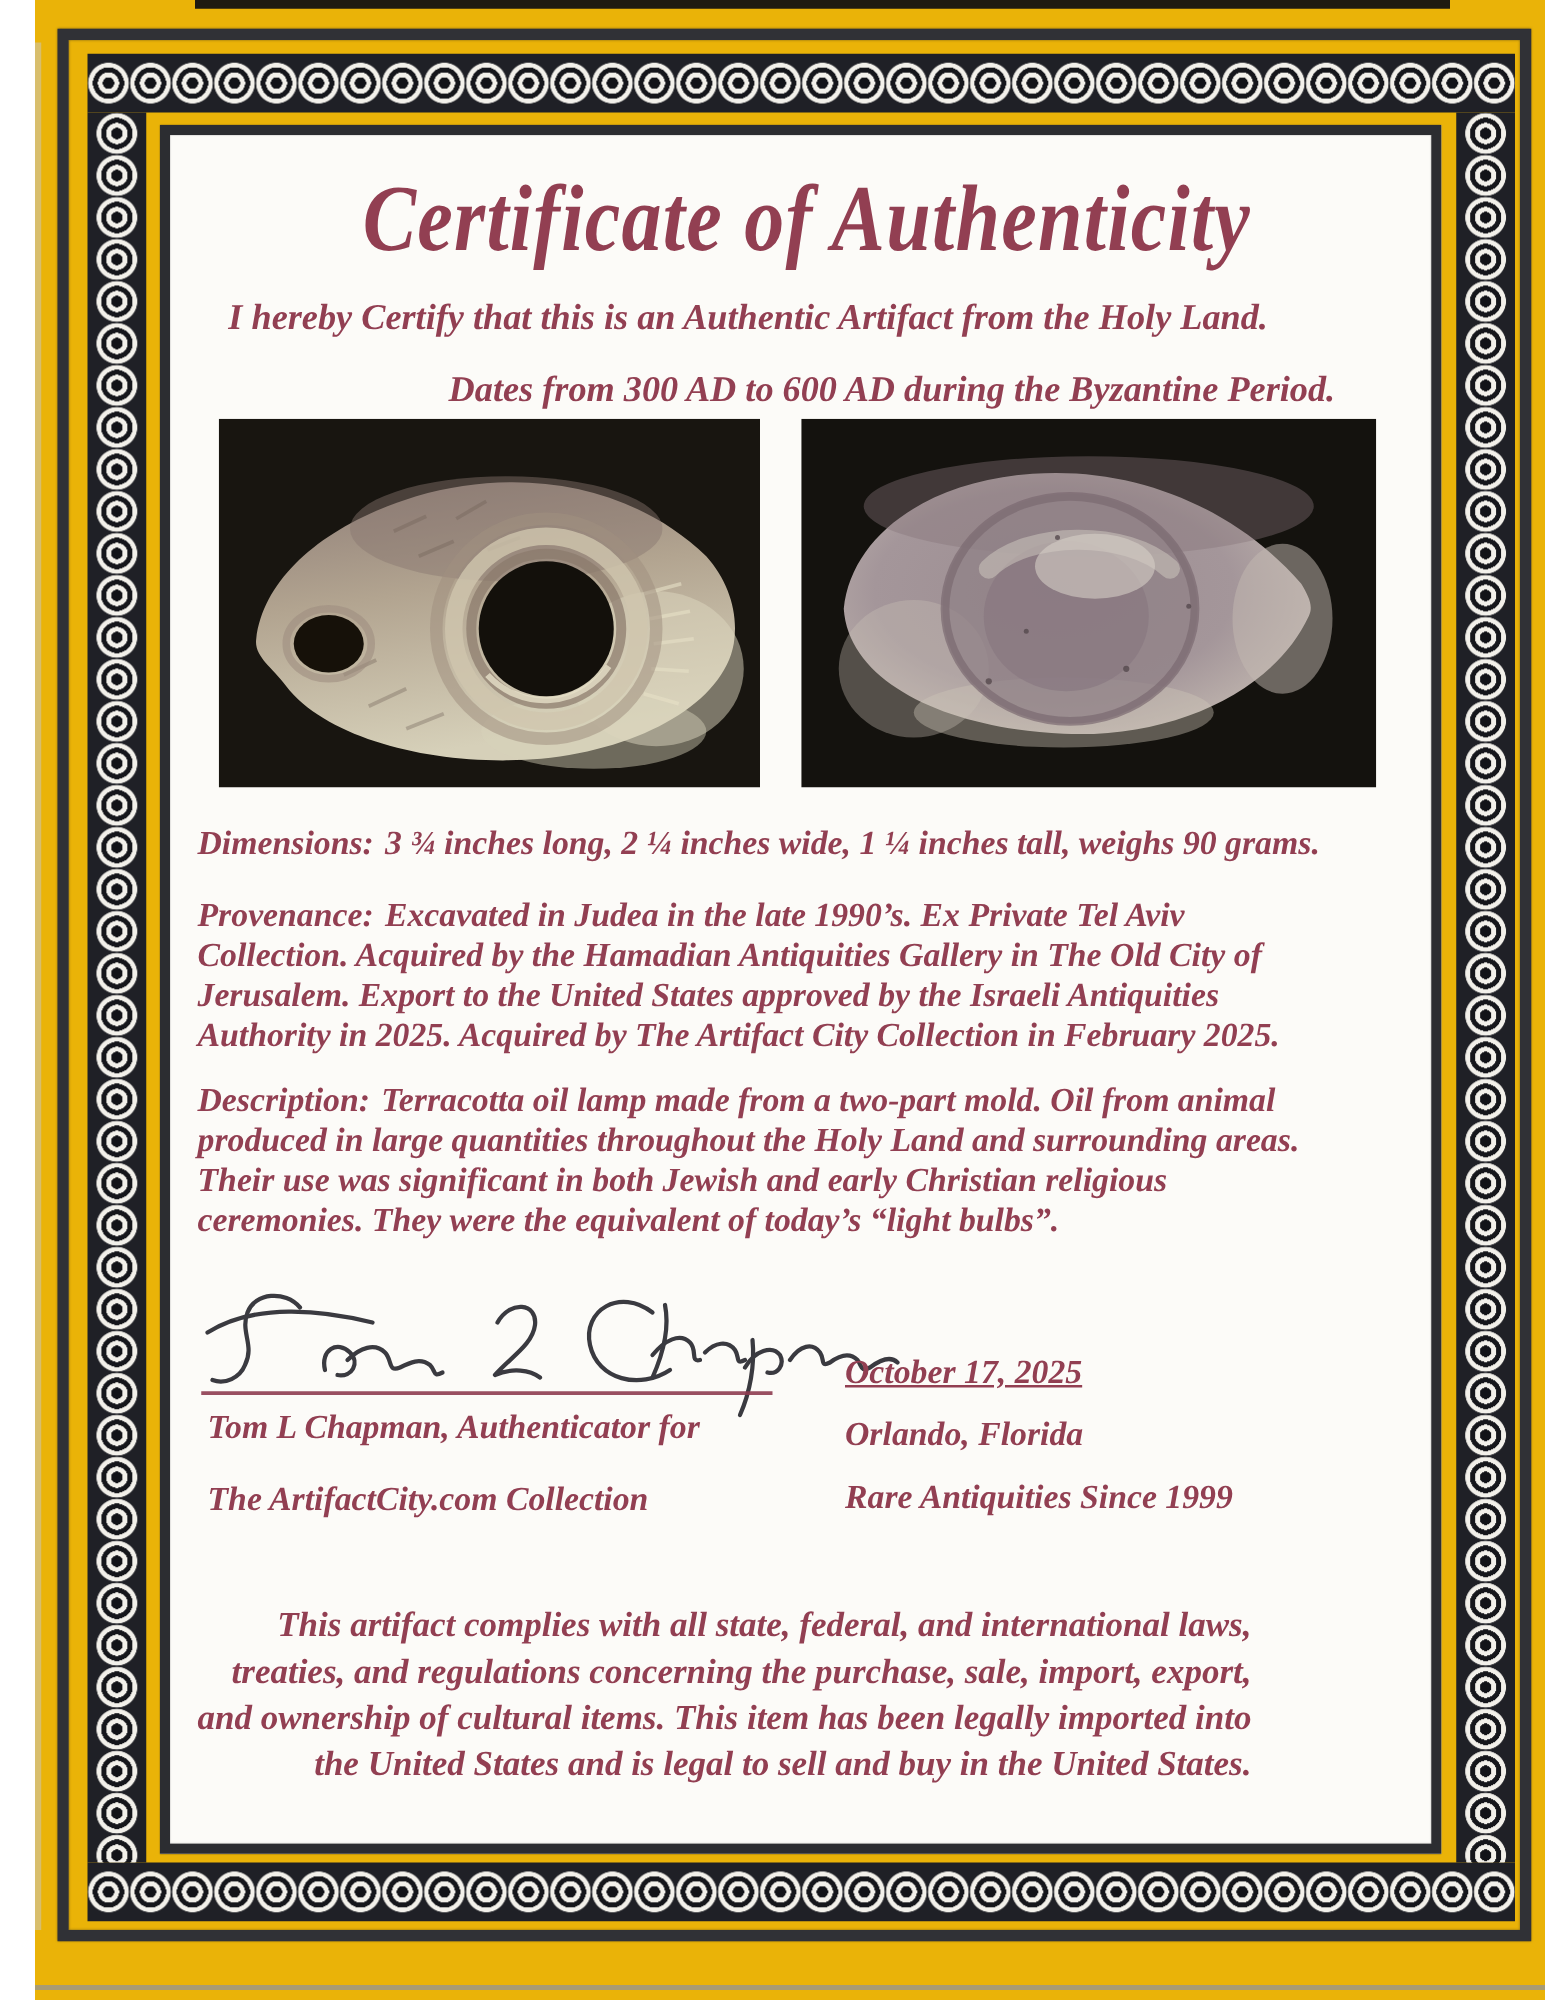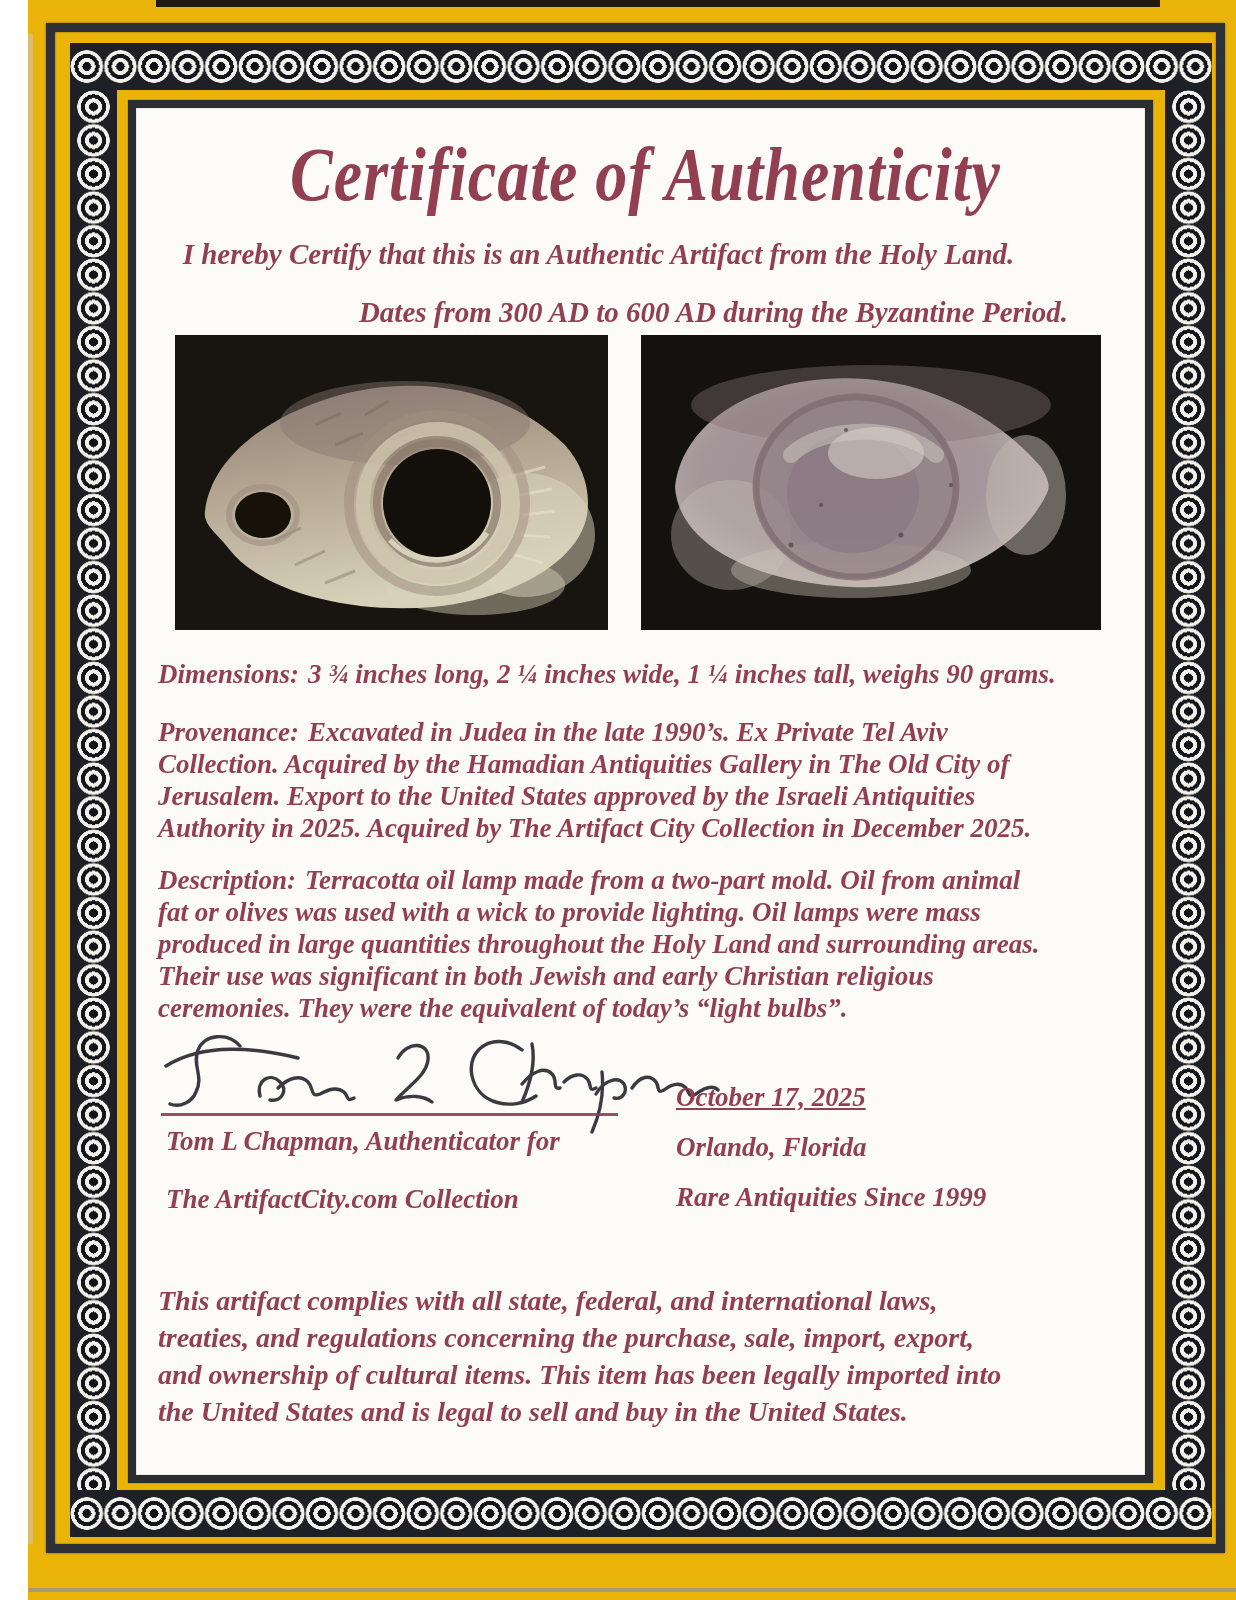--- a/index.html
+++ b/index.html
@@ -62,21 +62,21 @@
   .provenance{top:716px;}
   .description{top:864px;}
   .sig-svg{position:absolute;left:112px;top:1022px;width:600px;height:112px;overflow:visible;}
   .sig-underline{position:absolute;left:133px;top:1113px;width:457px;height:3px;background:#8e3c50;opacity:.9;}
   .sig-left-1{position:absolute;left:138px;top:1126px;font-size:27px;white-space:nowrap;}
   .sig-left-2{position:absolute;left:138px;top:1184px;font-size:27px;white-space:nowrap;}
   .sig-right-1{position:absolute;left:648px;top:1082px;font-size:27px;white-space:nowrap;text-decoration:underline;}
   .sig-right-2{position:absolute;left:648px;top:1132px;font-size:27px;white-space:nowrap;text-align:center;}
   .sig-right-3{position:absolute;left:648px;top:1182px;font-size:27px;white-space:nowrap;}
   .legal{position:absolute;left:130px;top:1282px;font-size:28px;}
-  .legal .line{height:37px;line-height:37px;white-space:nowrap;}
+  .legal .line{height:37px;line-height:37px;white-space:nowrap;text-align:right;}
 </style>
 </head>
 <body>
 
 <div class="page">
 
   <div class="scan-top"></div>
   <div class="scan-bottom"></div>
   <div class="scan-right"></div>
   <div class="scan-left"></div>
@@ -162,26 +162,25 @@
   </svg>
 
   <div class="para dimensions mar">
     <div class="line"><span class="label">Dimensions:</span><span>3 ¾ inches long, 2 ¼ inches wide, 1 ¼ inches tall, weighs 90 grams.</span></div>
   </div>
 
   <div class="para provenance mar">
     <div class="line"><span class="label">Provenance:</span><span>Excavated in Judea in the late 1990’s. Ex Private Tel Aviv</span></div>
     <div class="line">Collection. Acquired by the Hamadian Antiquities Gallery in The Old City of</div>
     <div class="line">Jerusalem. Export to the United States approved by the Israeli Antiquities</div>
-    <div class="line">Authority in 2025. Acquired by The Artifact City Collection in December 2025.</div>
+    <div class="line">Authority in 2025. Acquired by The Artifact City Collection in February 2025.</div>
   </div>
 
   <div class="para description mar">
     <div class="line"><span class="label">Description:</span><span>Terracotta oil lamp made from a two-part mold. Oil from animal</span></div>
-    <div class="line">fat or olives was used with a wick to provide lighting. Oil lamps were mass</div>
     <div class="line">produced in large quantities throughout the Holy Land and surrounding areas.</div>
     <div class="line">Their use was significant in both Jewish and early Christian religious</div>
     <div class="line">ceremonies. They were the equivalent of today’s “light bulbs”.</div>
   </div>
 
   <svg class="sig-svg" viewBox="0 0 600 112" aria-label="Tom L Chapman">
     <g fill="none" stroke="#2a2a31" stroke-width="3.4" stroke-linecap="round" stroke-linejoin="round" opacity="0.92">
       <path d="M100,24 C88,10 64,12 58,28 C52,44 64,54 56,70 C52,80 40,86 30,82"></path>
       <path d="M26,44 C64,20 118,26 158,36"></path>
       <path d="M120,74 C116,58 130,50 140,60 C148,68 142,80 130,78"></path>

